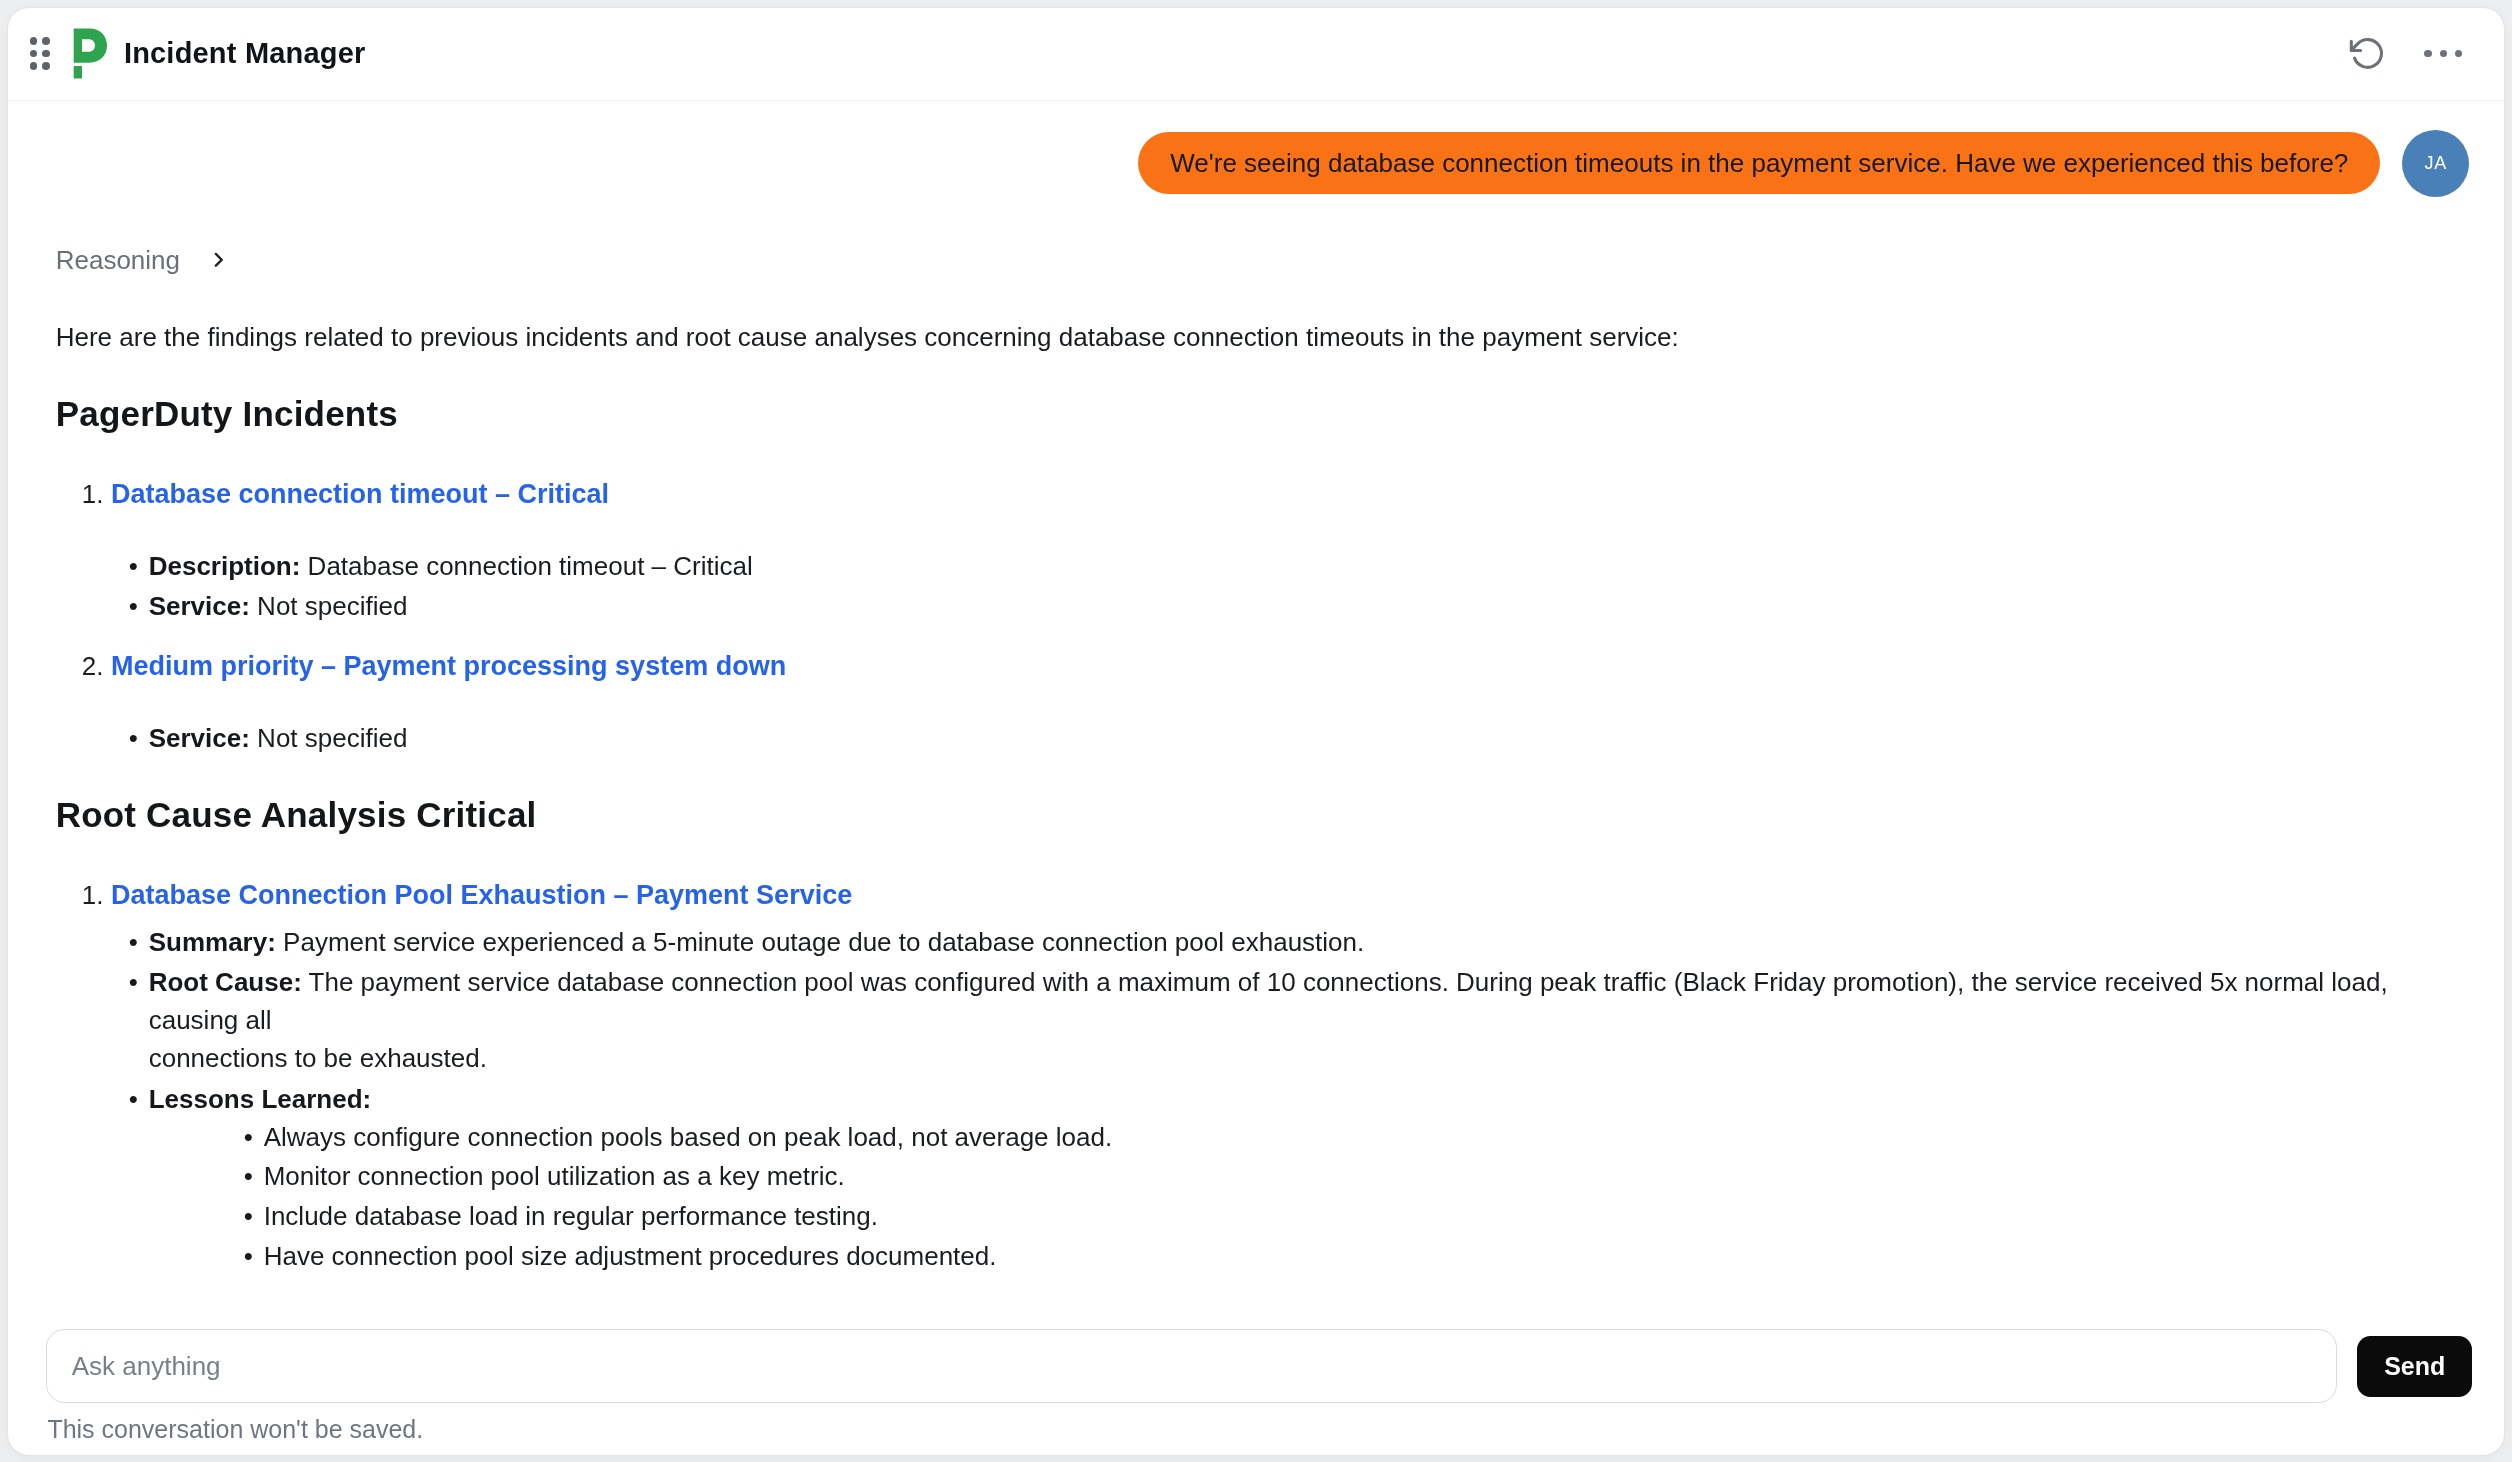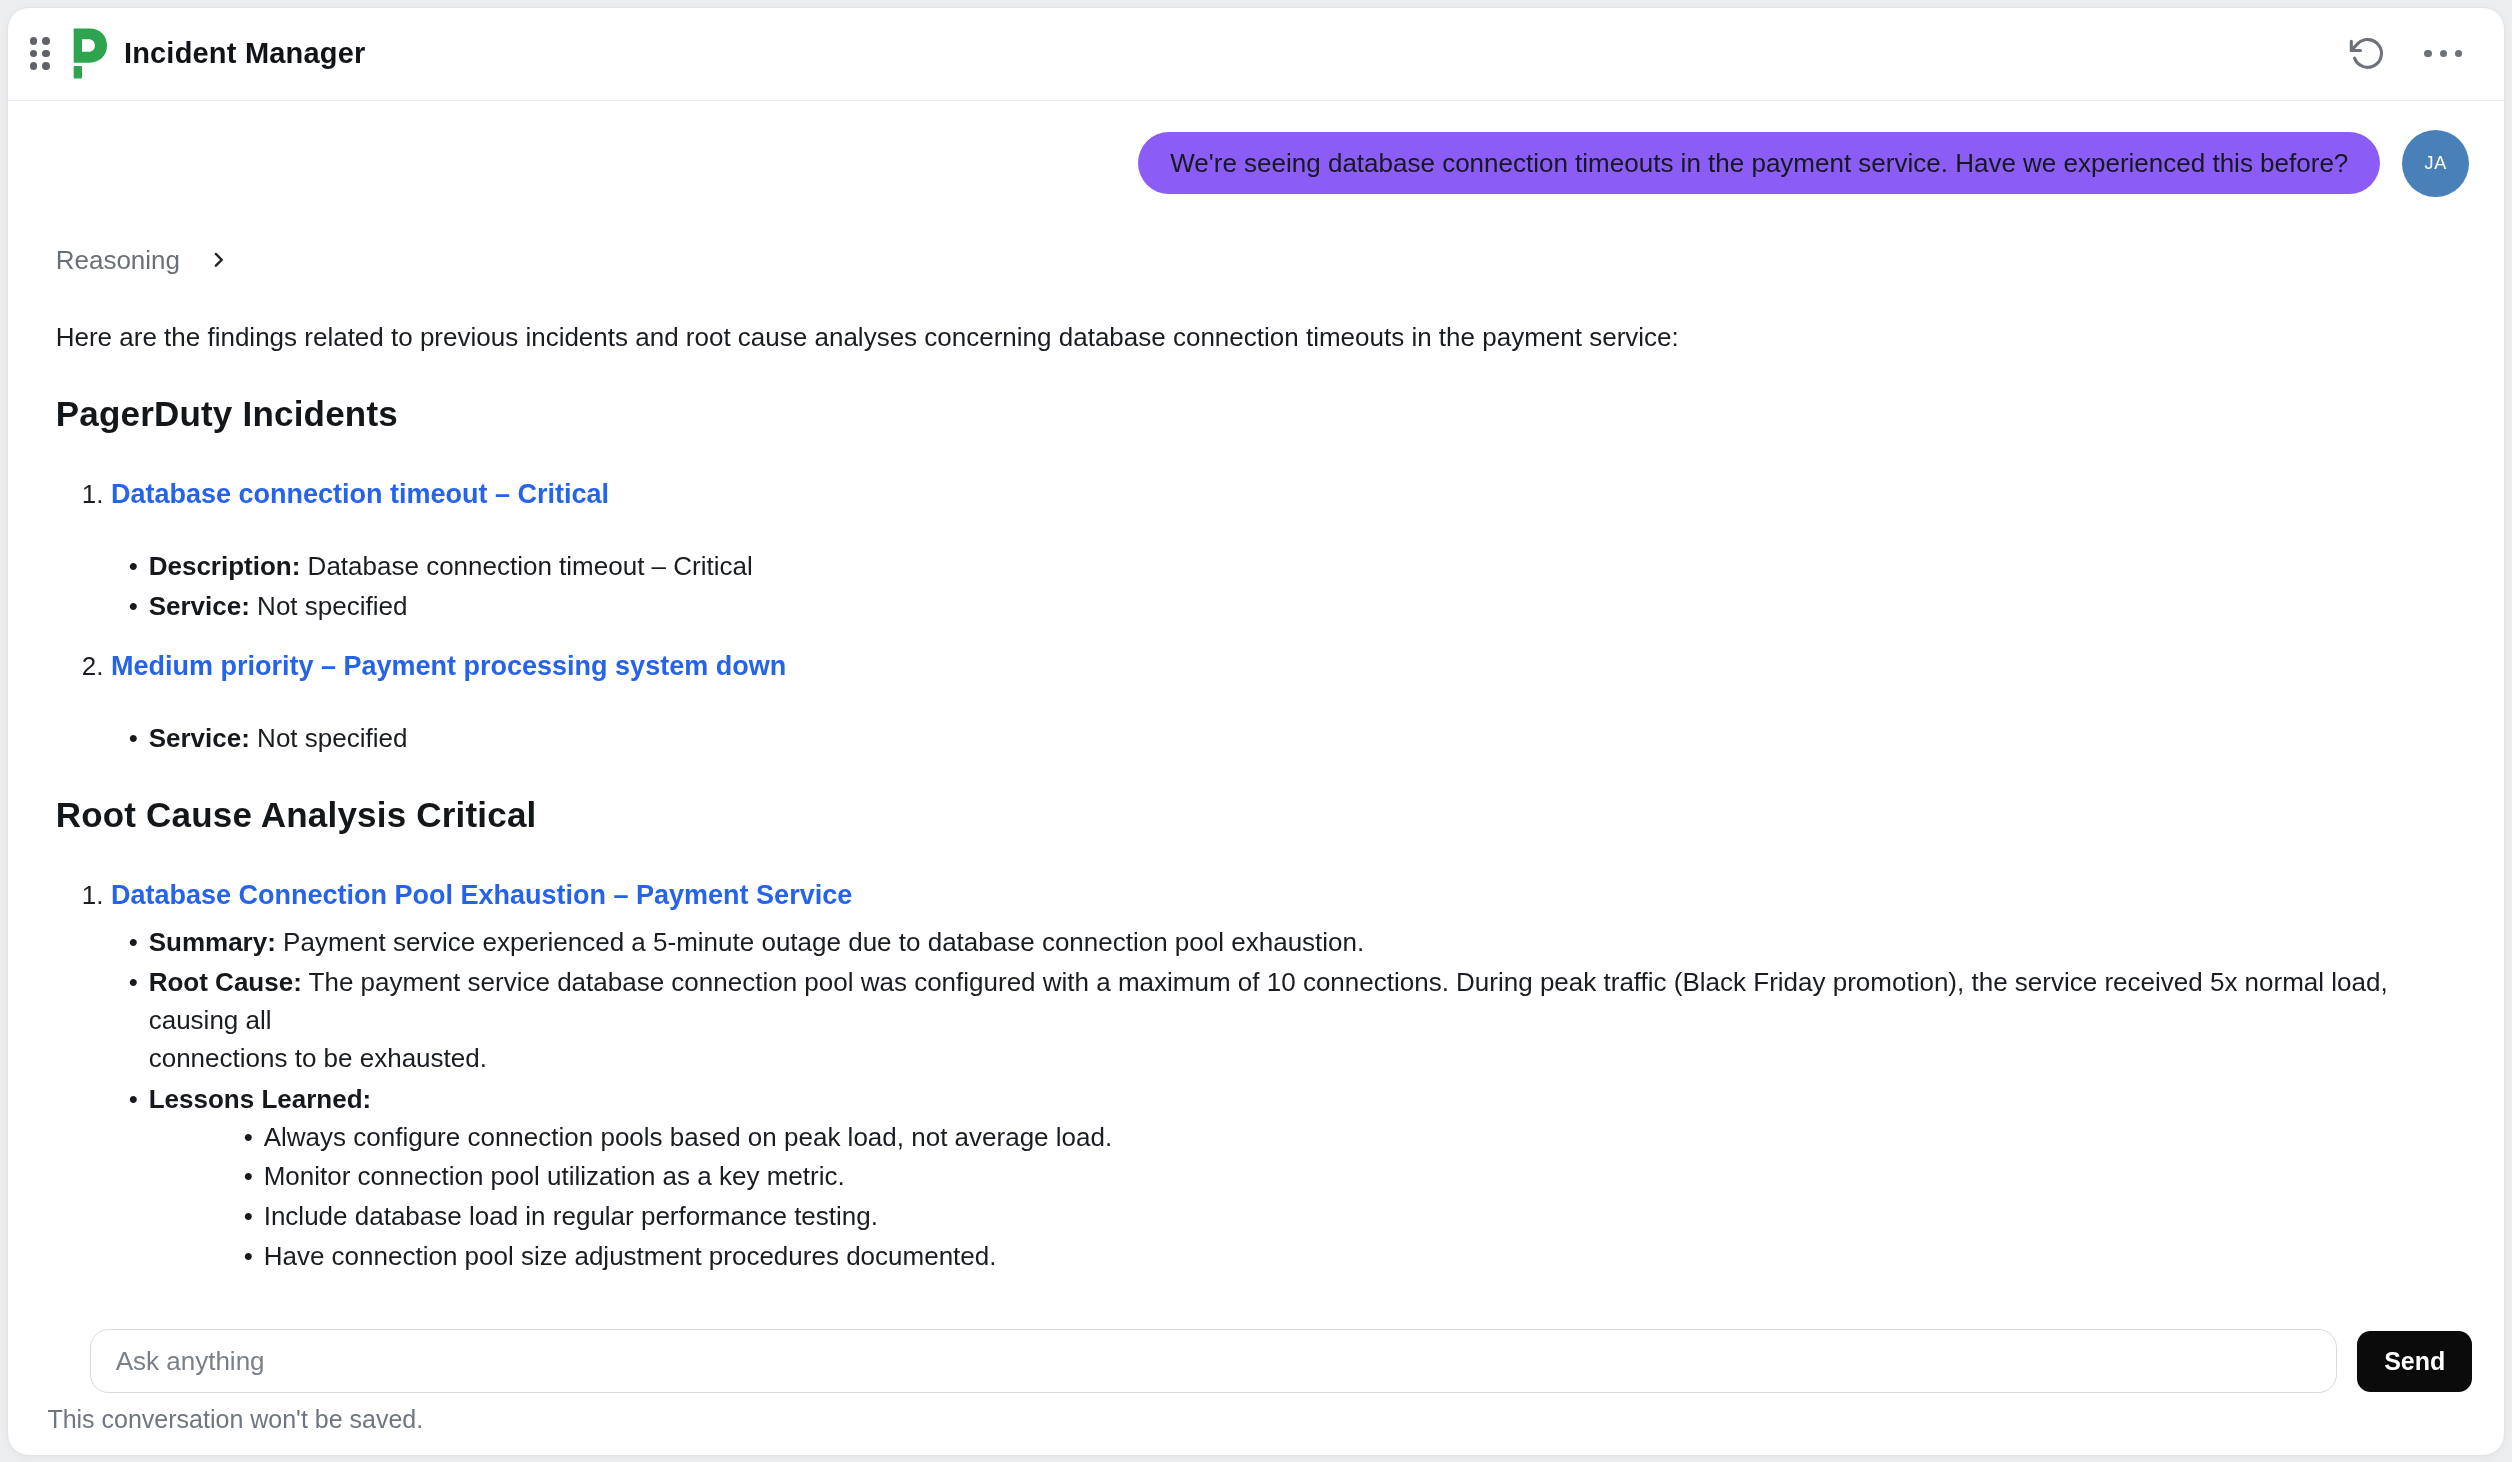--- a/index.html
+++ b/index.html
@@ -40,21 +40,21 @@
   
   .chat{
     flex:1;
     padding:29px 35px 0 48px;
     box-sizing:border-box;
     overflow:hidden;
     font-size:26px;line-height:38px;
   }
   .user-row{display:flex;justify-content:flex-end;align-items:center;margin-bottom:44px;}
   .bubble{
-    background:#8b5cf6;border-radius:34px;
+    background:#f97316;border-radius:34px;
     padding:14.3px 32px;
     color:#16191d;font-size:26px;line-height:34px;
     max-width:1938px;
   }
   .avatar{
     width:67px;height:67px;border-radius:50%;
     background:#4a80b8;color:#ffffff;
     display:flex;align-items:center;justify-content:center;
     font-size:18px;font-weight:500;letter-spacing:0.8px;
     margin-left:22px;flex:0 0 67px;
@@ -81,26 +81,26 @@
   .wrapline{display:block;}
   
   .composer{
     flex:0 0 126px;
     padding:0 32px 0 38px;
     box-sizing:border-box;
     display:flex;flex-direction:column;justify-content:flex-start;
   }
   .composer-row{display:flex;align-items:center;}
   .ask-input{
-    flex:1;height:64px;
+    flex:1;height:74px;
     border:1.3px solid #d6d9dd;border-radius:18.5px;
     font-size:26px;color:#16191d;
     padding:0 25px;box-sizing:border-box;
     font-family:"Liberation Sans","DejaVu Sans",sans-serif;
-    outline:none;background:#ffffff;margin-left:44px;
+    outline:none;background:#ffffff;
   }
   .ask-input::placeholder{color:#7a8088;}
   .send-btn{
     margin-left:20px;
     height:61px;min-width:110px;
     background:#0b0b0c;color:#ffffff;
     border:none;border-radius:13.5px;
     font-size:25px;font-weight:700;
     padding:0 27px;cursor:pointer;
     font-family:"Liberation Sans","DejaVu Sans",sans-serif;

